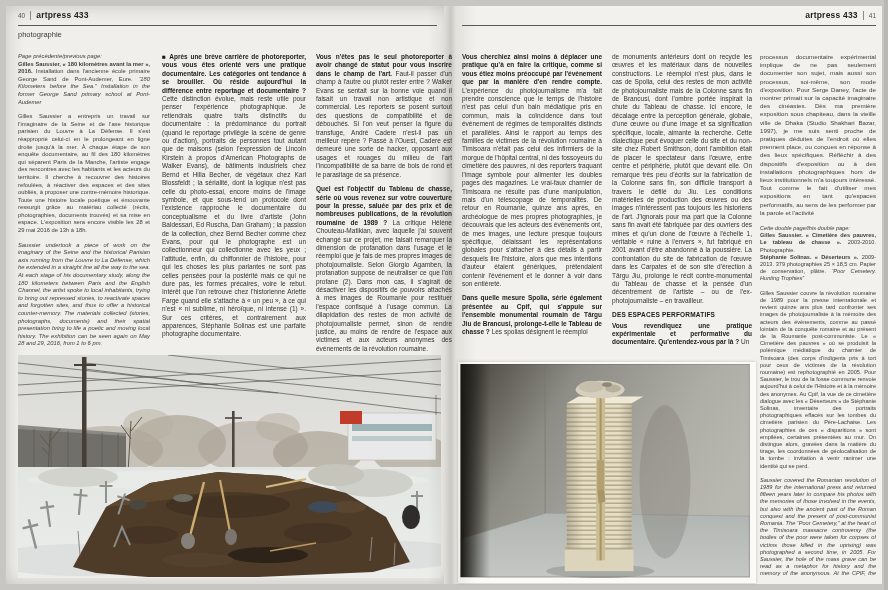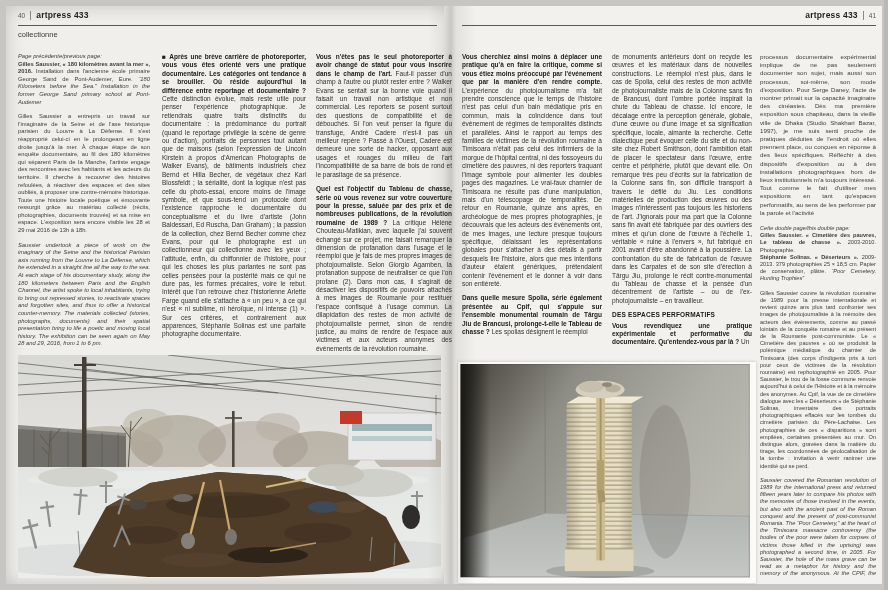--- a/index.html
+++ b/index.html
@@ -42,21 +42,21 @@
 <div id="stage">
   <div class="spread"></div>
   <div class="page-right-tint"></div>
 
   <div class="abs hdr" style="left:18px;top:10px;">
     <span class="pn">40</span>
     <span class="hdiv"></span>
     <span class="mag">artpress 433</span>
   </div>
   <div class="abs rule" style="left:18px;top:25px;width:419px;"></div>
-  <div class="abs sect" style="left:18px;top:30px;">collectionne</div>
+  <div class="abs sect" style="left:18px;top:30px;">photographie</div>
 
   <div class="abs hdr" style="left:462px;top:10px;width:414px;justify-content:flex-end;">
     <span class="mag">artpress 433</span>
     <span class="hdiv"></span>
     <span class="pn">41</span>
   </div>
   <div class="abs rule" style="left:462px;top:25px;width:414px;"></div>
 
   <div class="col cap-txt" style="left:18px;top:53px;width:132px;height:297px;">
     <p>

